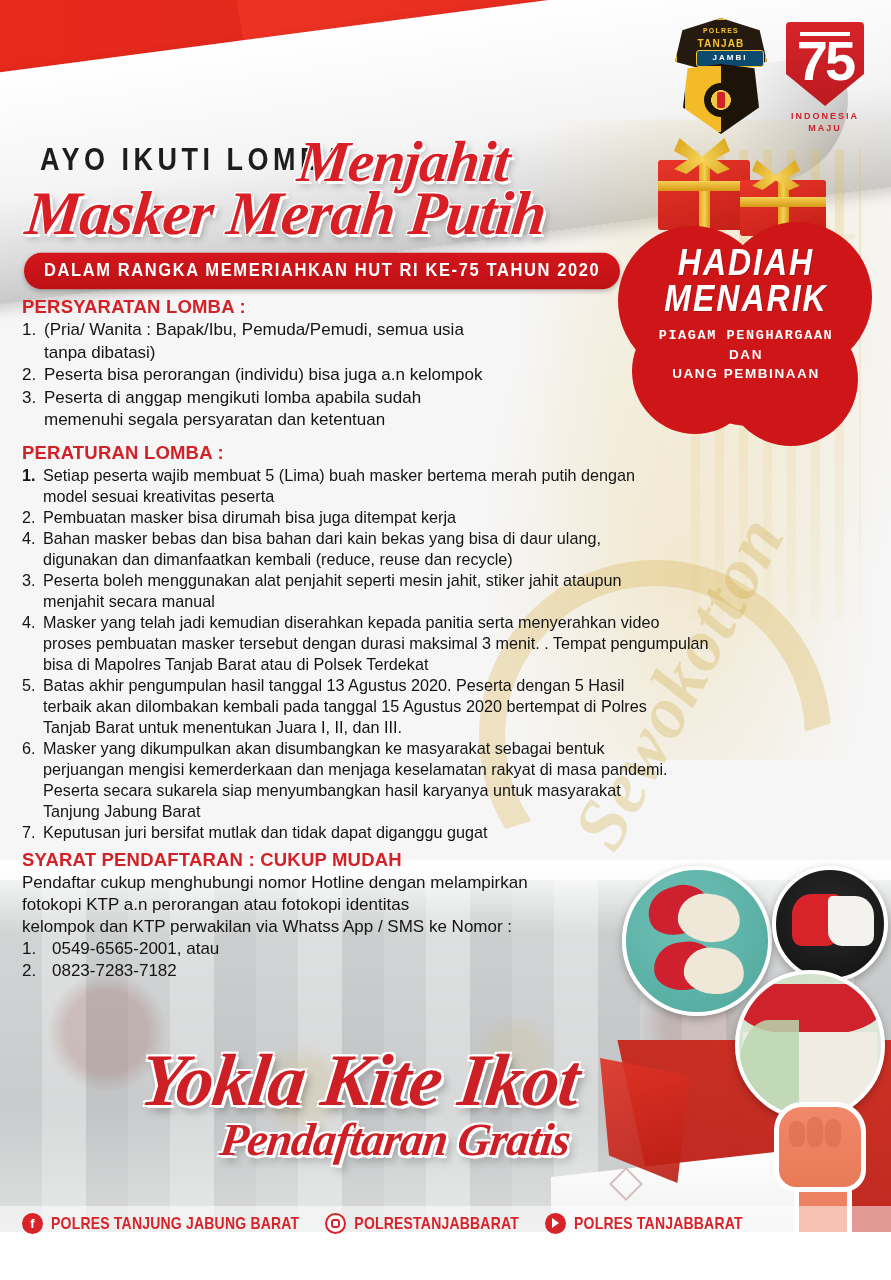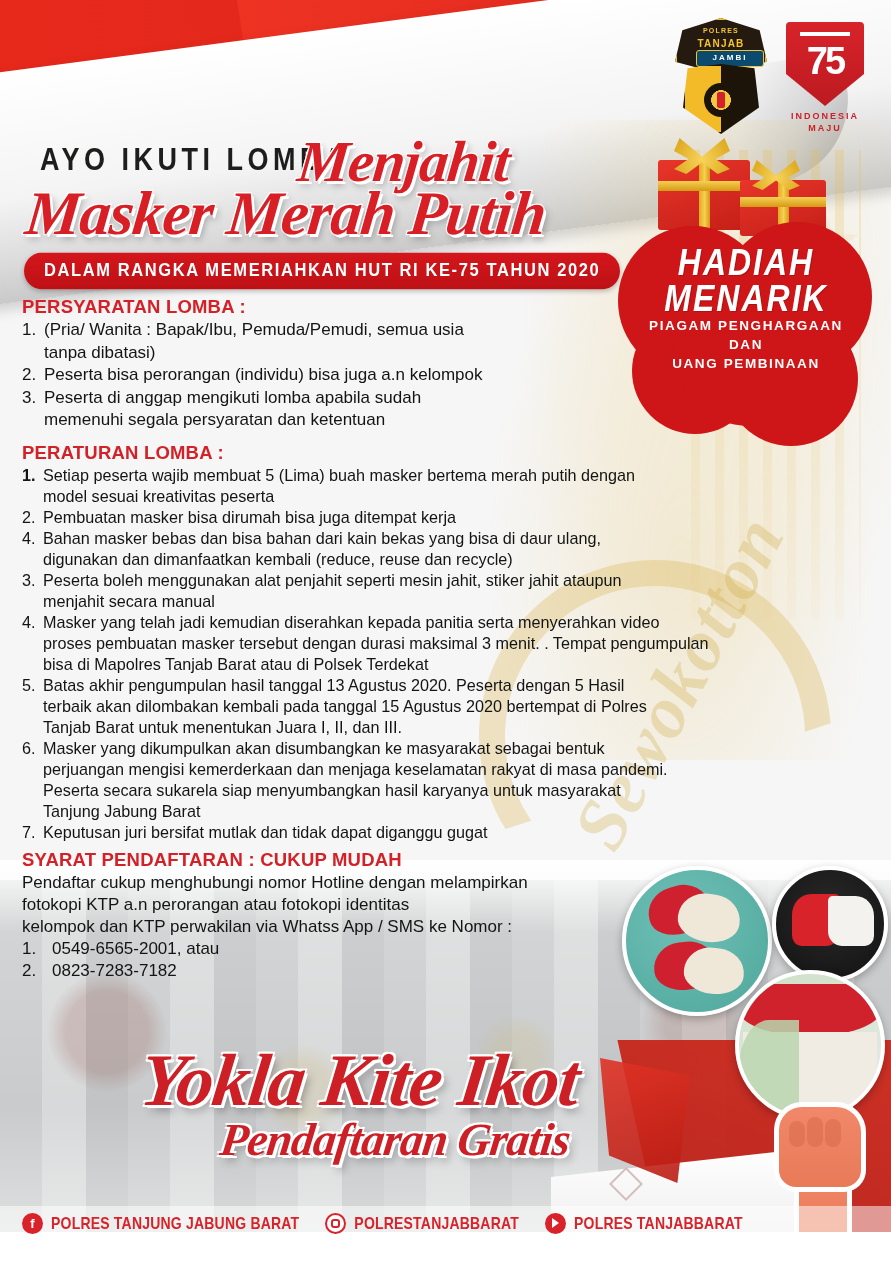--- a/index.html
+++ b/index.html
@@ -178,21 +178,21 @@
   }
   .shield75{
     position:absolute;left:0;top:0;width:78px;height:84px;
     background:linear-gradient(180deg,#d8232a,#bc1a21);
     clip-path:polygon(0 0,100% 0,100% 62%,50% 100%,0 62%);
     border-radius:4px;
   }
   .n75{
     position:absolute;left:0;right:0;top:10px;text-align:center;
     color:#fff;font-family:"Liberation Sans",sans-serif;
-    font-size:38px;font-weight:700;line-height:46px;letter-spacing:-3px;
+    font-size:56px;font-weight:700;line-height:46px;letter-spacing:-3px;
   }
   .n75 .bar{
     display:block;width:50px;height:4px;background:#fff;margin:0 auto 2px;
   }
   .imaju{
     position:absolute;left:-4px;top:88px;width:86px;text-align:center;
     color:#cf2027;font-size:9px;font-weight:700;letter-spacing:2px;
     line-height:12px;
   }
 
@@ -262,21 +262,21 @@
   }
   .bt1,.bt2{
     font-family:"Liberation Sans",sans-serif;font-weight:700;font-style:italic;
     font-size:32px;letter-spacing:2px;line-height:36px;
     transform:scaleY(1.15);
     text-shadow:1px 1px 0 rgba(0,0,0,.15);
   }
   .bt3,.bt4,.bt5{
     font-size:13.5px;font-weight:700;letter-spacing:1.6px;line-height:19px;
   }
-  .bt3{}
+  .bt3{margin-top:10px;font-family:Liberation Mono, monospace;}
 
   
   .content{position:absolute;left:0;top:296px;width:891px;}
   .sec{position:relative;}
   .sec-head{
     color:#d32127;font-size:18.5px;font-weight:700;
     letter-spacing:.2px;margin:0 0 1px 22px;
   }
   ul.lst{list-style:none;margin:0;padding:0;}
   ul.lst li{

